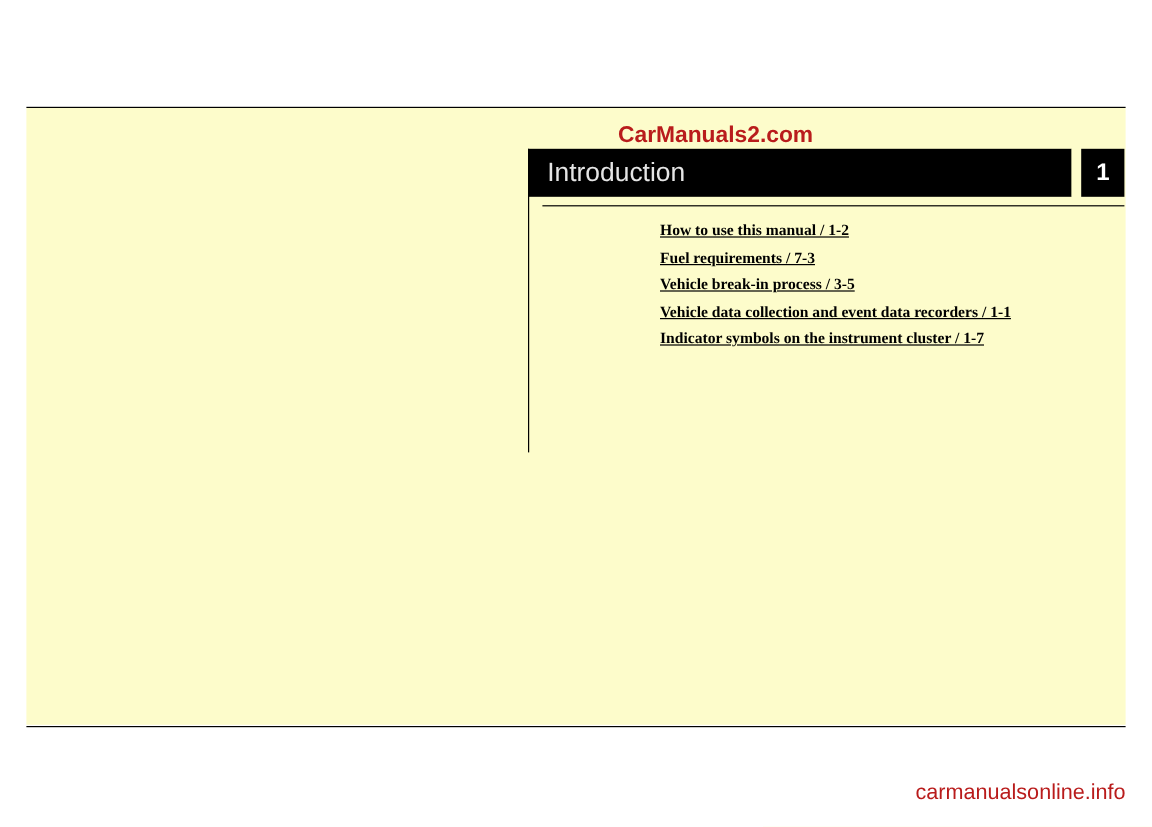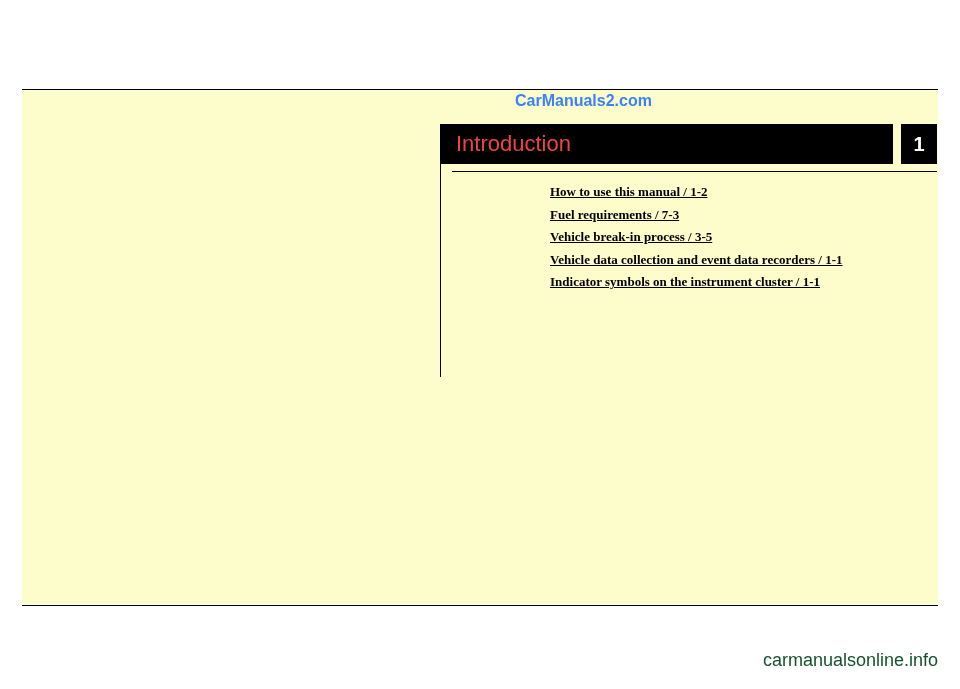--- a/index.html
+++ b/index.html
@@ -44,41 +44,41 @@
       position: absolute;
       top: 90px;
       left: 22px;
       width: 916px;
       height: 514px;
       background: #fdfccb;
     }
     
     .watermark-top {
       position: absolute;
-      top: 92px;
+      top: 102px;
       left: 515px;
-      color: #3b82f6;
+      color: #b91c1c;
       font-family: Arial, sans-serif;
-      font-size: 16px;
+      font-size: 19px;
       font-weight: bold;
     }
     
     .chapter-header {
       position: absolute;
       top: 124px;
       left: 440px;
       width: 497px;
       height: 40px;
       display: flex;
     }
     
     .chapter-title {
       flex: 1;
       background: #000;
-      color: #ef4444;
+      color: #e5e5e5;
       font-family: Arial, Helvetica, sans-serif;
       font-size: 22px;
       padding-left: 16px;
       display: flex;
       align-items: center;
     }
     
     .chapter-gap {
       width: 8px;
       background: #fdfccb;
@@ -133,21 +133,21 @@
     
     .toc-item.indent {
       padding-left: 12px;
       text-indent: -12px;
     }
     
     .watermark-bottom {
       position: absolute;
       top: 650px;
       right: 22px;
-      color: #14532d;
+      color: #b91c1c;
       font-family: Arial, sans-serif;
       font-size: 18px;
     }
   </style>
 </head>
 <body>
 
 <div class="outer-container">
   <div class="top-hr"></div>
 
@@ -162,19 +162,19 @@
   </div>
 
   <div class="vertical-divider"></div>
   <div class="horizontal-divider"></div>
 
   <div class="toc-container">
     <div class="toc-item">How to use this manual / 1-2</div>
     <div class="toc-item">Fuel requirements / 7-3</div>
     <div class="toc-item">Vehicle break-in process / 3-5</div>
     <div class="toc-item indent">Vehicle data collection and event data recorders / 1-1</div>
-    <div class="toc-item">Indicator symbols on the instrument cluster / 1-1</div>
+    <div class="toc-item">Indicator symbols on the instrument cluster / 1-7</div>
   </div>
 
   <div class="bottom-hr"></div>
 
   <div class="watermark-bottom">carmanualsonline.info</div>
 </div>
 
 </body></html>

